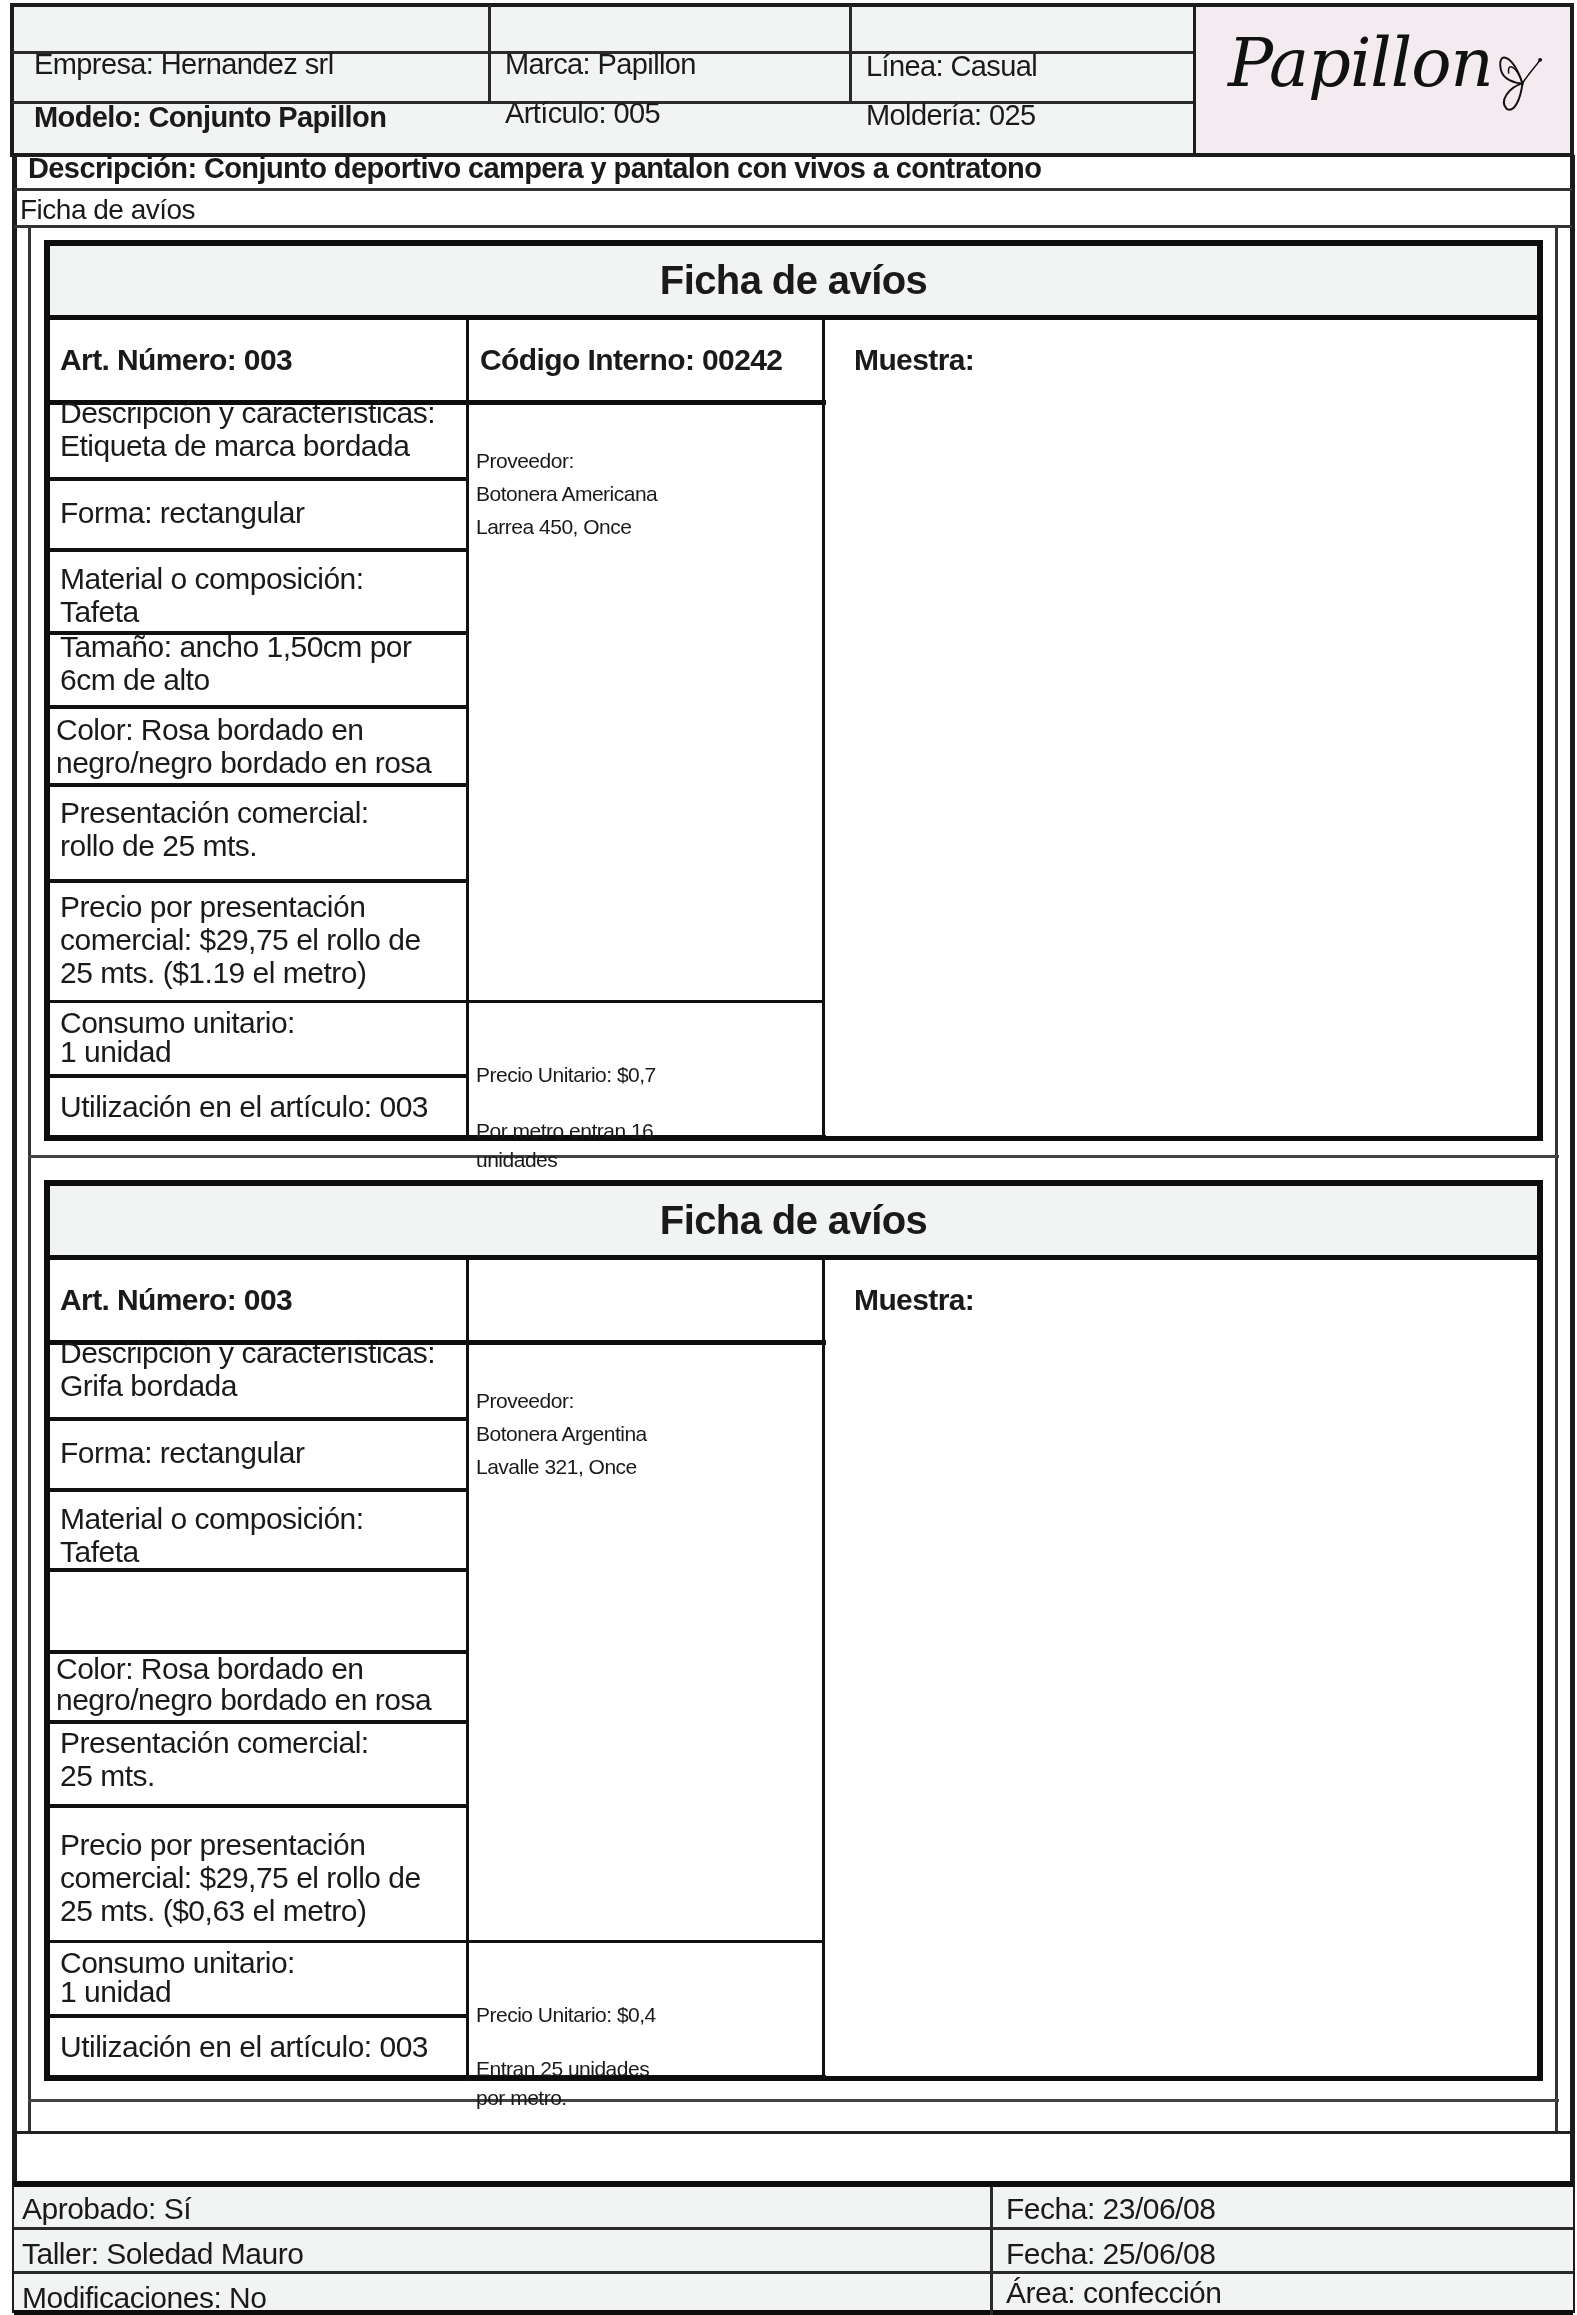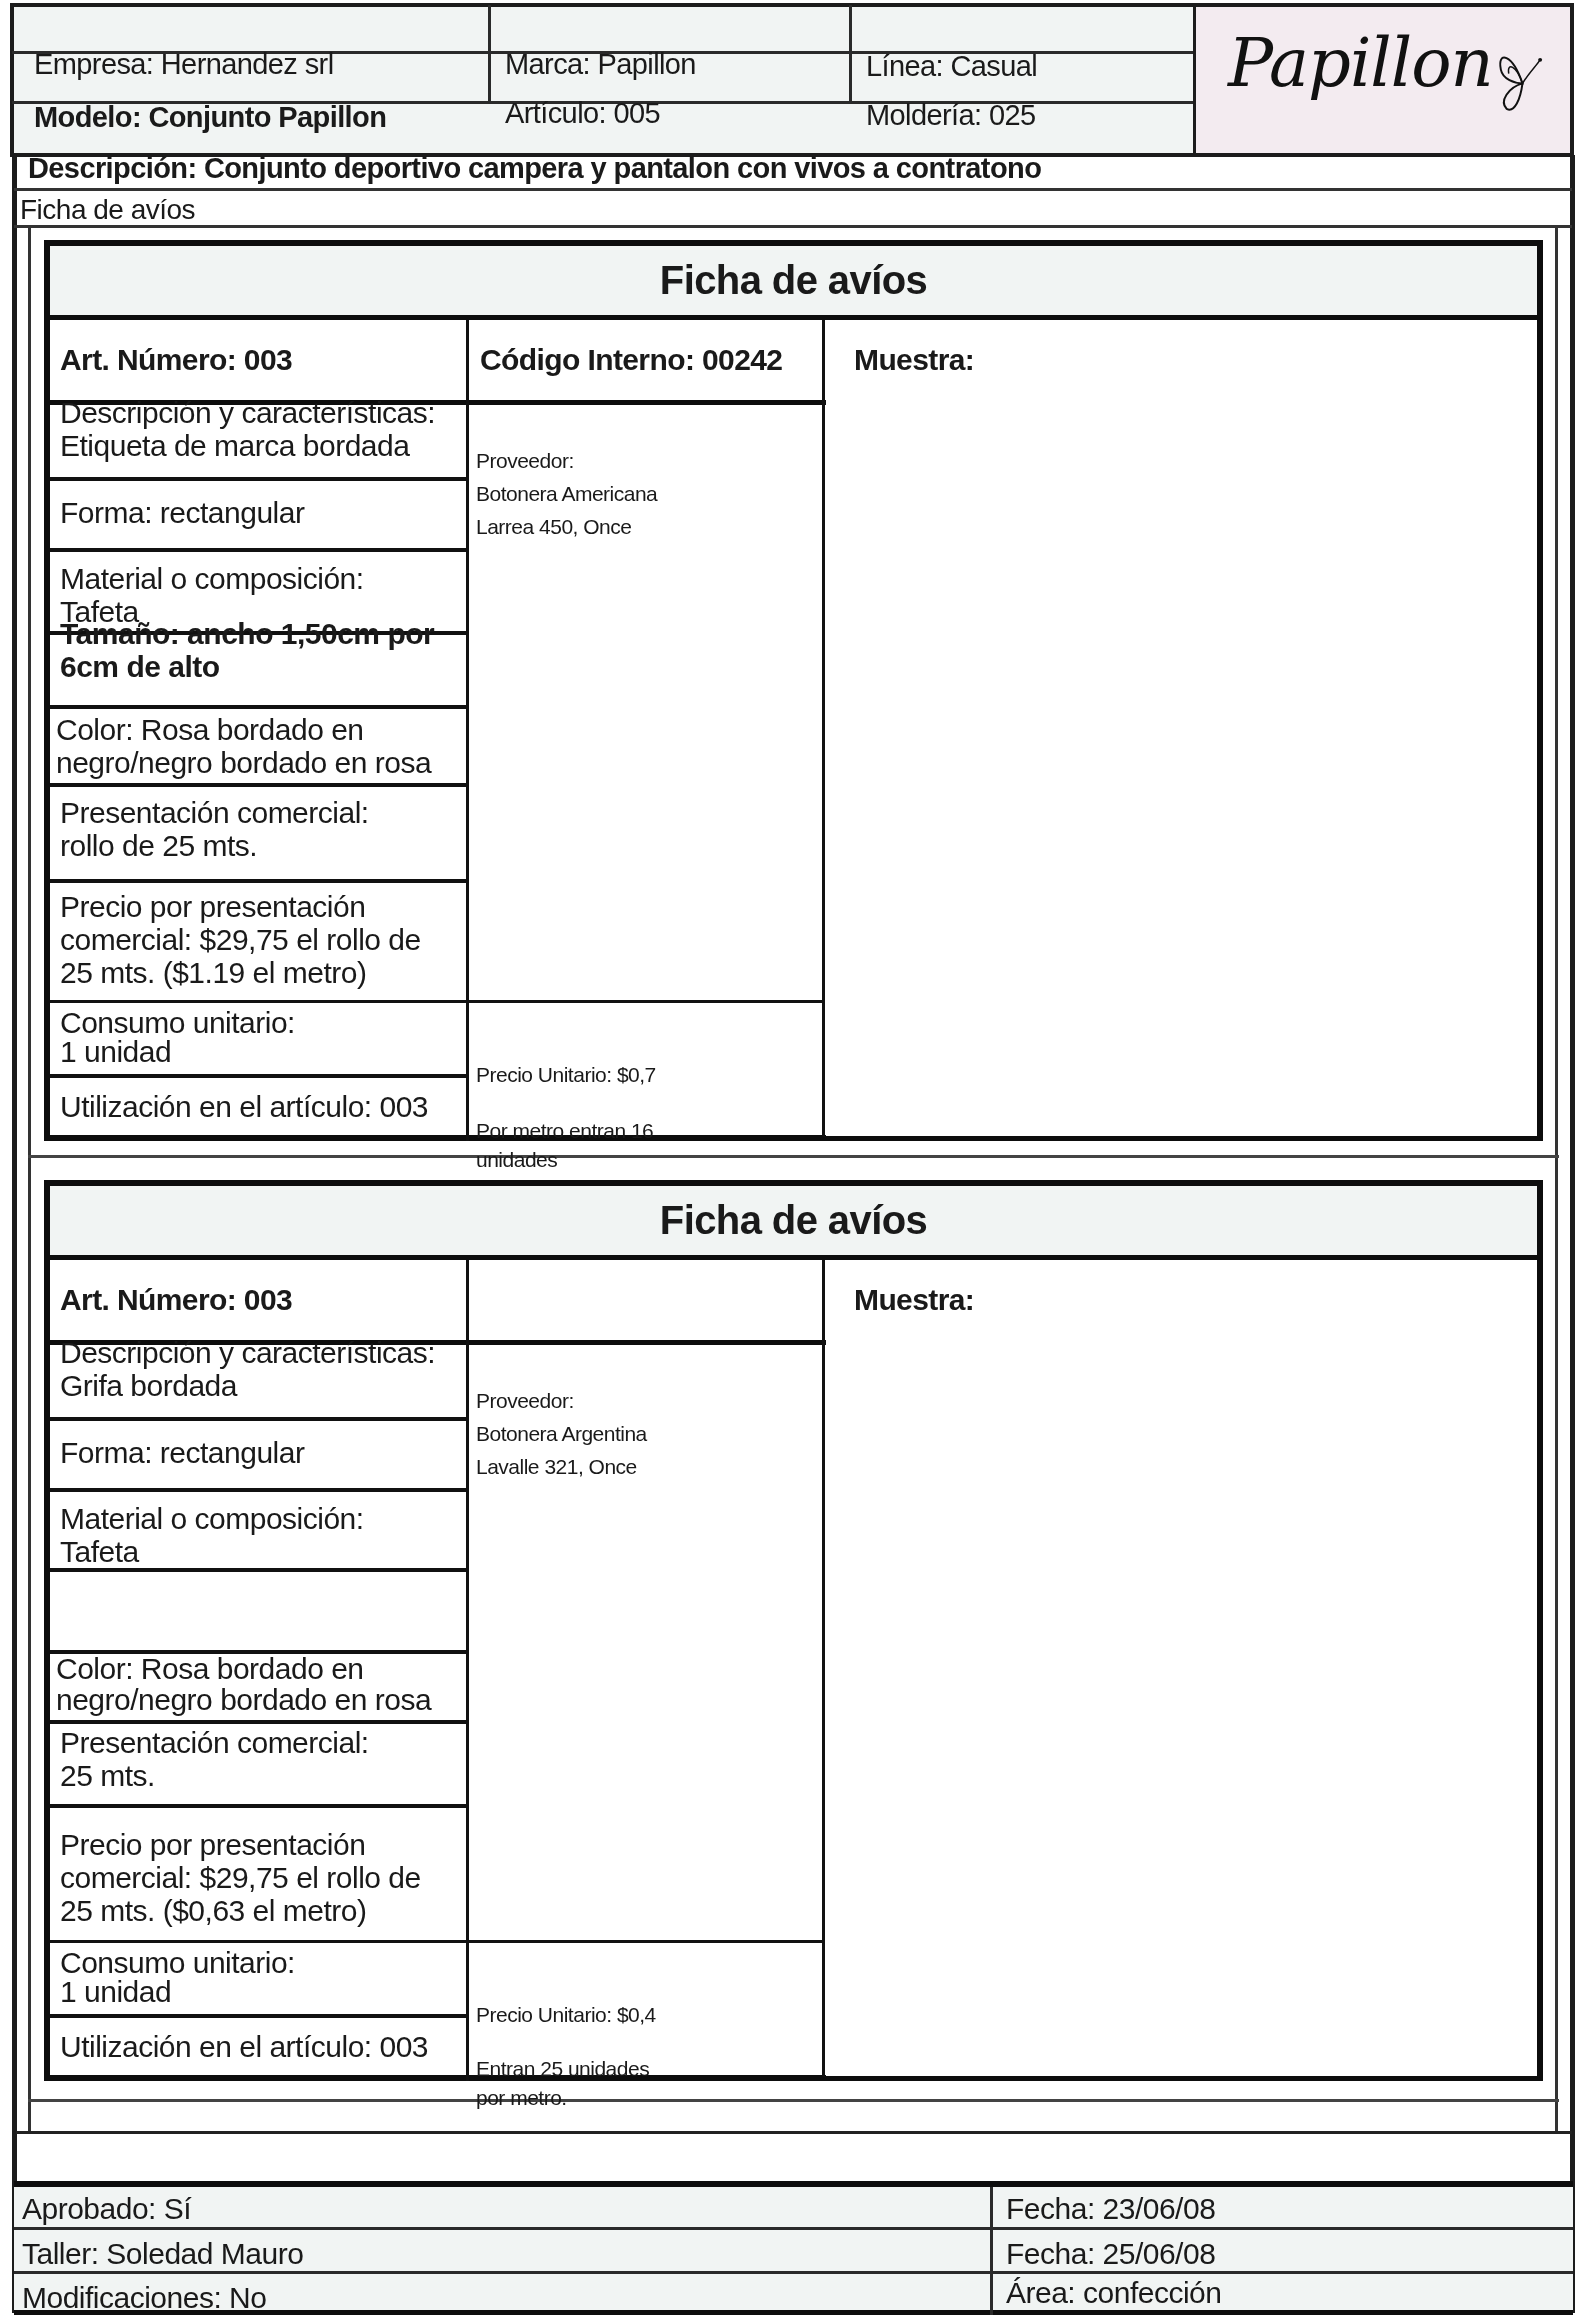--- a/index.html
+++ b/index.html
@@ -102,21 +102,21 @@
 
   <div class="field" style="top:150px;">
     <div>Descripción y características:</div>
       <div>Etiqueta de marca bordada</div>
   </div>
   <div class="field" style="top:250px;">Forma: rectangular</div>
   <div class="field" style="top:316px;">
     <div>Material o composición:</div>
       <div>Tafeta</div>
   </div>
-  <div class="field" style="top:371px;font-weight:bold;">
+  <div class="field" style="top:384px;">
     <div>Tamaño: ancho 1,50cm por</div>
       <div>6cm de alto</div>
   </div>
   <div class="field" style="top:467px; left:6px;">
     <div>Color: Rosa bordado en</div>
       <div>negro/negro bordado en rosa</div>
   </div>
   <div class="field" style="top:550px;">
     <div>Presentación comercial:</div>
       <div>rollo de 25 mts.</div>

